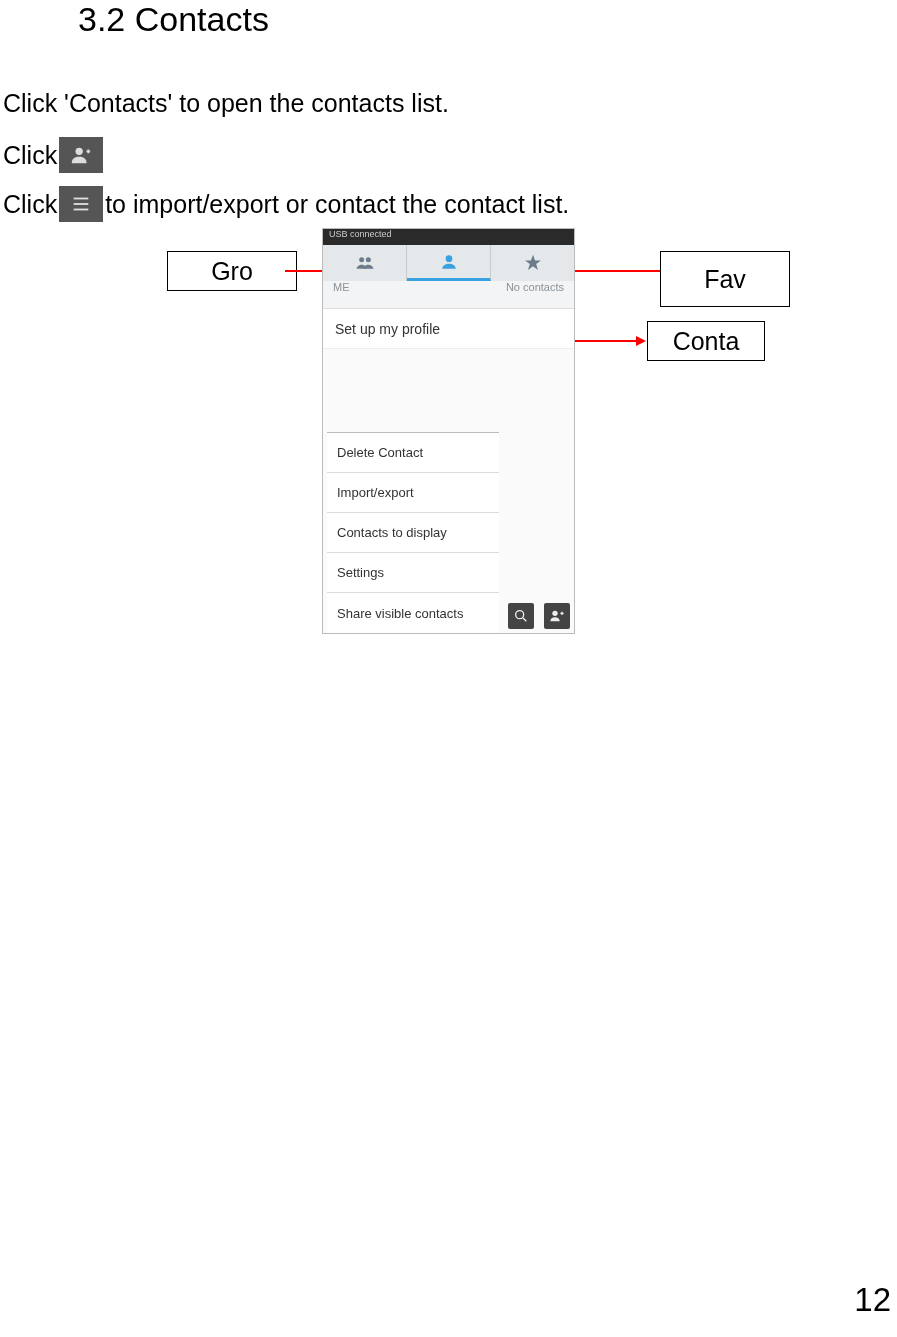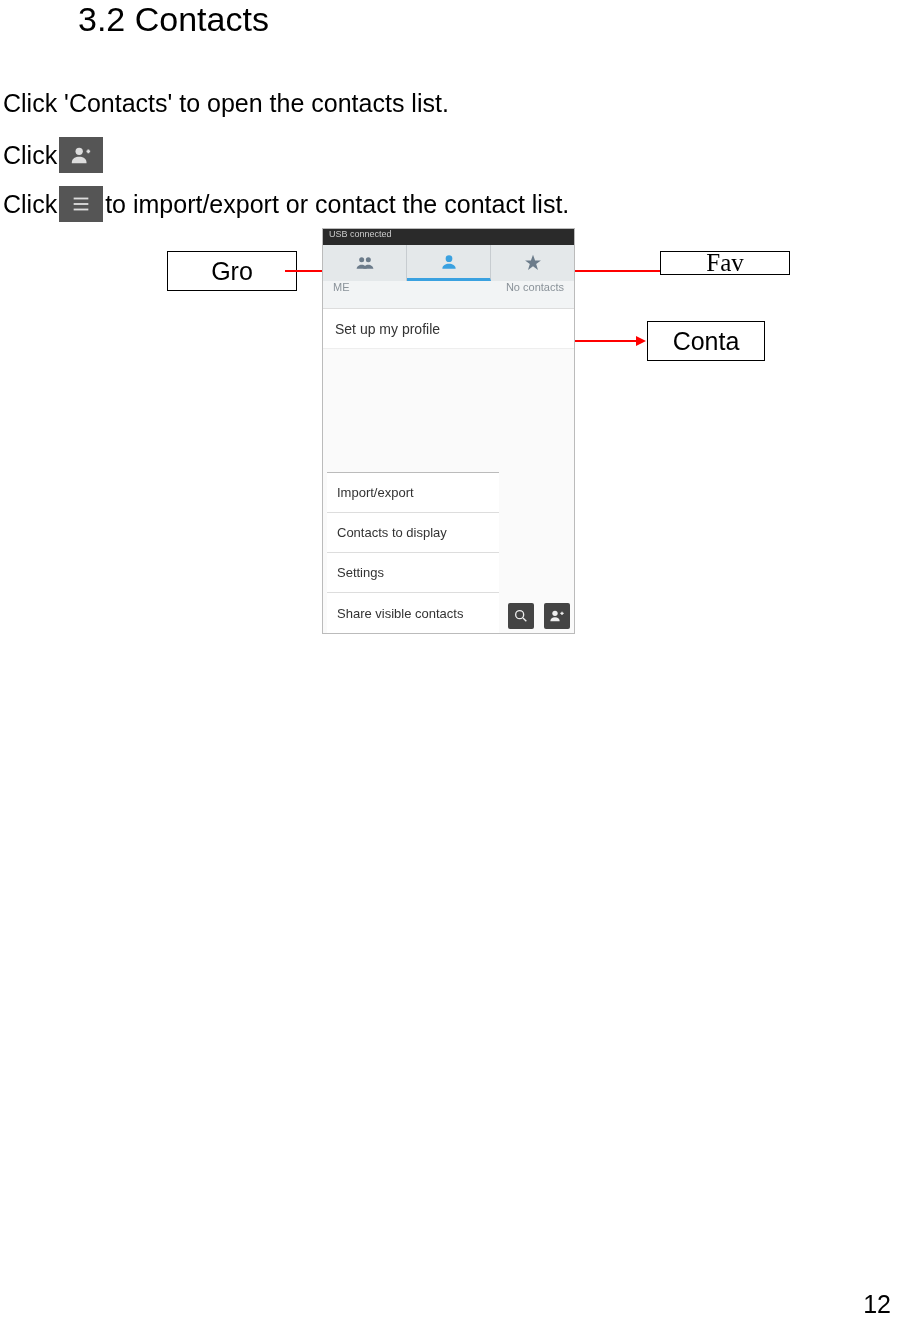--- a/index.html
+++ b/index.html
@@ -129,21 +129,21 @@
     position: absolute;
     border: 1.5px solid #000;
     background: #fff;
     font-size: 25px;
     display: flex;
     align-items: center;
     justify-content: center;
     padding: 4px 12px;
   }
   .callout-gro { top: 251px; left: 167px; width: 130px; height: 40px; }
-  .callout-fav { top: 251px; left: 660px; width: 130px; height: 24px; font-family: Liberation Serif, serif; }
+  .callout-fav { top: 251px; left: 660px; width: 130px; height: 56px; }
   .callout-conta { top: 321px; left: 647px; width: 118px; height: 40px; }
   .arrow-line {
     position: absolute;
     background: #f00;
     height: 2px;
   }
   .arrow-head-right {
     position: absolute;
     width: 0; height: 0;
     border-top: 5px solid transparent;
@@ -155,21 +155,21 @@
     width: 0; height: 0;
     border-top: 5px solid transparent;
     border-bottom: 5px solid transparent;
     border-right: 10px solid #f00;
   }
   .vline { position: absolute; background:#f00; width:2px; }
   .page-num {
     position: absolute;
     bottom: 18px;
     right: 6px;
-    font-size: 25px;
+    font-size: 33px;
   }
 </style>
 </head>
 <body>
 
 <div class="heading">3.2 Contacts</div>
 
 <div class="body-text line1">Click 'Contacts' to open the contacts list.</div>
 
 <div class="body-text line2">
@@ -236,20 +236,21 @@
   </div>
   <div class="sub-bar">
     <span>ME</span>
     <span>No contacts</span>
   </div>
   <div class="profile-row">
     <span>Set up my profile</span>
   </div>
 
   <div class="menu-area">
+    <div class="item">Delete Contact</div>
     <div class="item">Import/export</div>
     <div class="item">Contacts to display</div>
     <div class="item">Settings</div>
     <div class="item">Share visible contacts</div>
   </div>
 
   <div class="bottom-icons">
     <div>
       <svg viewBox="0 0 24 24">
           <circle cx="10" cy="10" r="6" fill="none" stroke="#eee" stroke-width="2"></circle>

